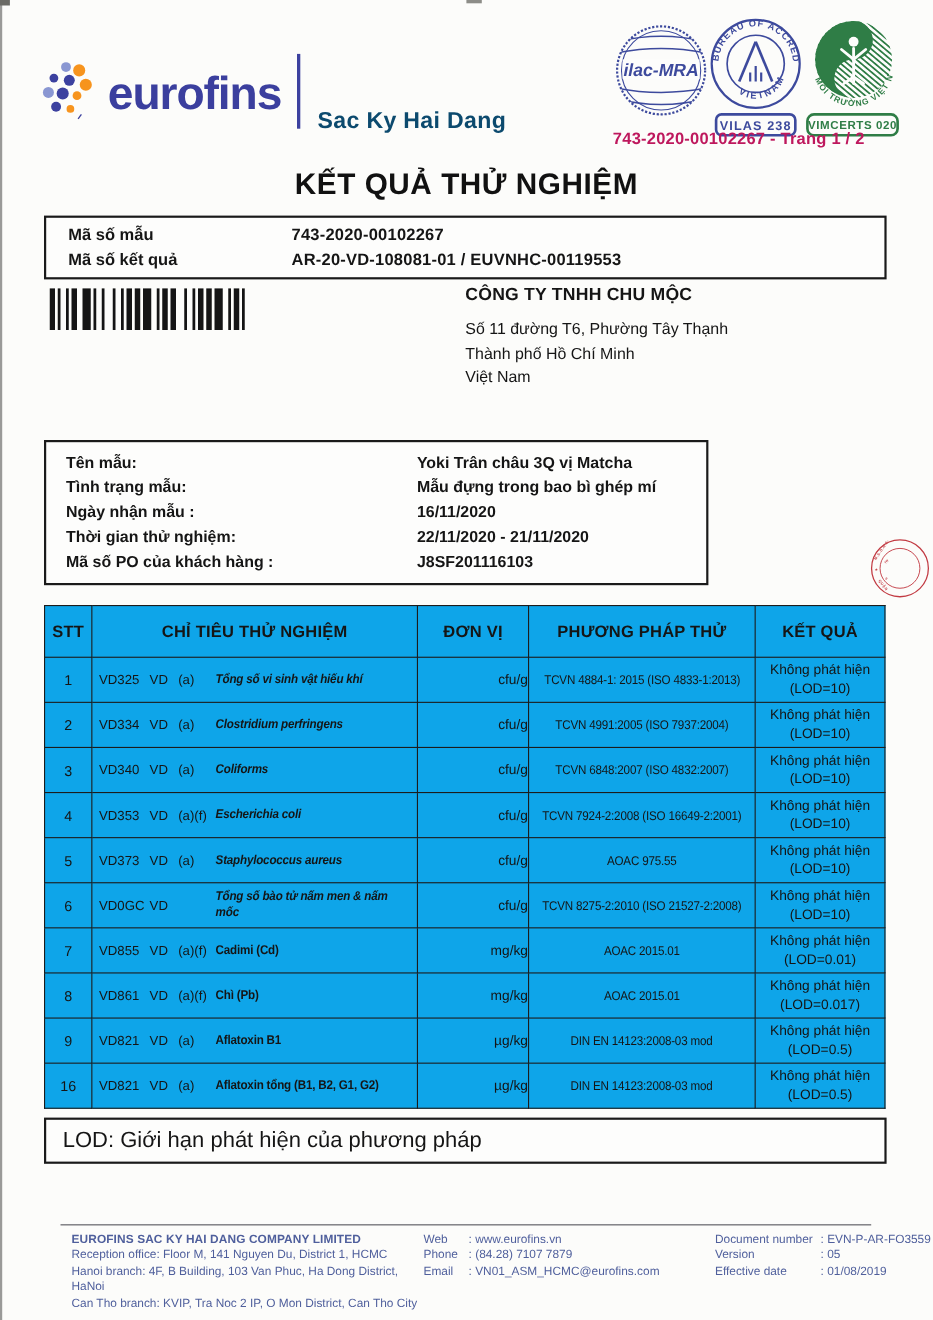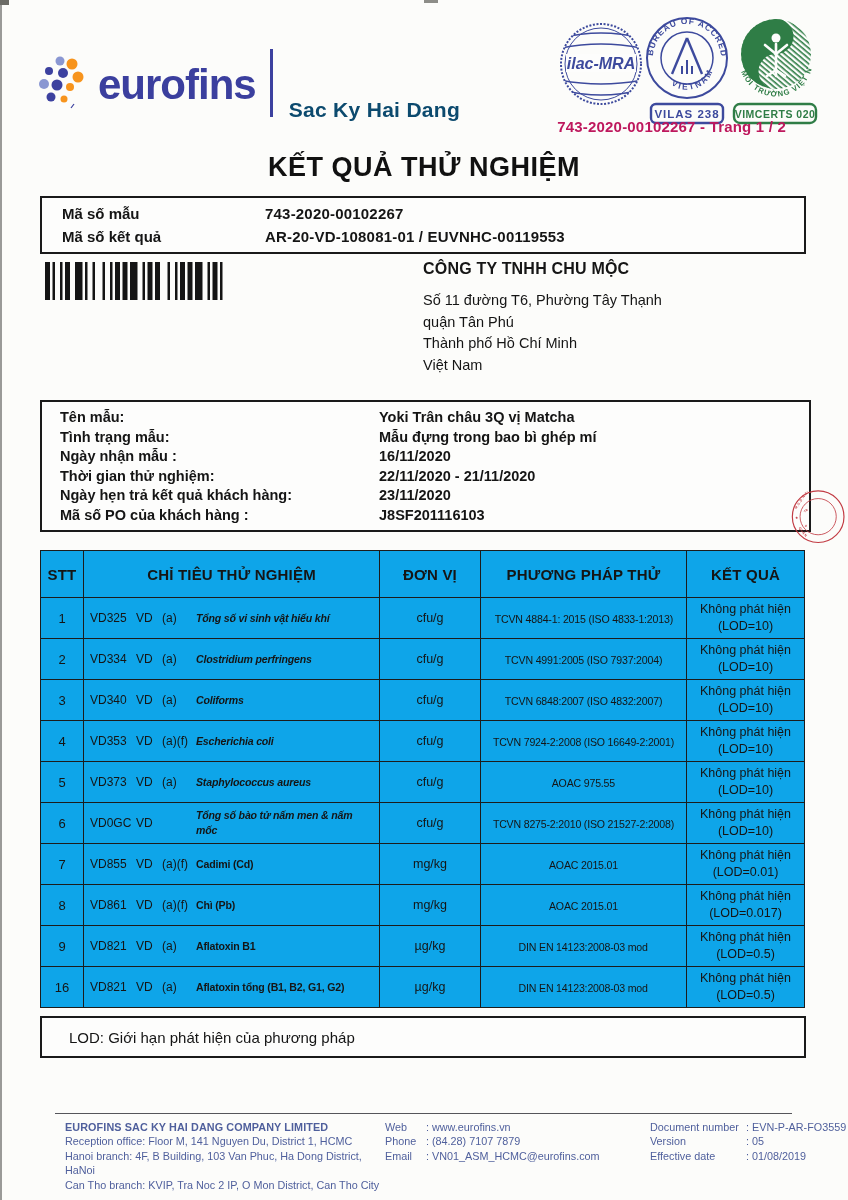--- a/index.html
+++ b/index.html
@@ -38,21 +38,21 @@
   .id-label{width:203px;padding-left:20px;}
   .id-value{letter-spacing:.2px;}
 
   
   .barcode{position:absolute;left:45px;top:262px;width:188px;height:38px;}
   .recipient{position:absolute;left:393px;top:260px;margin-left:30px;}
   .recipient-name{font-size:16px;font-weight:bold;letter-spacing:.2px;}
   .recipient-addr{margin-top:12px;font-size:14.5px;line-height:21.5px;}
 
   
-  .sample-box{position:absolute;left:40px;top:400px;width:771px;height:132px;border:2px solid #1a1a1a;
+  .sample-box{position:absolute;left:40px;top:400px;width:604px;height:132px;border:2px solid #1a1a1a;
     display:flex;flex-direction:column;justify-content:space-evenly;background:#fdfdfc;padding:4px 0;box-sizing:border-box;}
   .s-row{display:flex;font-size:14.5px;}
   .s-label{width:337px;padding-left:18px;font-weight:bold;box-sizing:border-box;}
   .s-value{font-weight:600;}
 
   
   .red-stamp{position:absolute;left:791px;top:432px;width:57px;height:170px;overflow:visible;}
 
   
   .rtable{position:absolute;left:40px;top:550px;border-collapse:collapse;table-layout:fixed;width:764px;background:#0ea5e9;}
@@ -62,29 +62,29 @@
   .rtable th{font-size:15px;font-weight:bold;text-align:center;letter-spacing:.2px;}
   .c-stt{text-align:center;font-size:13px;}
   .c-name{padding-left:6px !important;}
   .name-wrap{display:flex;align-items:center;}
   .code{width:46px;font-size:12px;flex:none;}
   .lab{width:26px;font-size:12px;flex:none;}
   .flags{width:34px;font-size:12px;flex:none;}
   .tname{display:inline-block;font-size:11.5px;font-weight:bold;letter-spacing:-.2px;line-height:1.3;
     transform:scaleX(.92);transform-origin:0 50%;width:186px;flex:none;}
   .tname.it{font-style:italic;}
-  .c-unit{text-align:center;font-size:12.5px;}
+  .c-unit{text-align:right;font-size:12.5px;}
   .c-method{text-align:center;}
   .m-inner{display:inline-block;font-size:11.5px;letter-spacing:-.2px;white-space:nowrap;transform:scaleX(.92);}
   .c-result{text-align:center;font-size:12.5px;line-height:1.35;}
 
   
   .lod-box{position:absolute;left:40px;top:1016px;width:762px;height:38px;border:2px solid #1a1a1a;
     display:flex;align-items:center;background:#fdfdfc;}
-  .lod-box span{padding-left:27px;font-size:15px;}
+  .lod-box span{padding-left:15px;font-size:20px;}
 
   
   .footer-rule{position:absolute;left:55px;top:1113px;width:737px;height:1px;background:#55555a;}
   .footer{position:absolute;left:0;top:1120px;width:848px;font-size:10.8px;line-height:14.4px;color:#4f5f9c;}
   .f-left{position:absolute;left:65px;top:0;width:322px;}
   .f-left .co{font-weight:bold;letter-spacing:.1px;}
   .f-mid{position:absolute;left:385px;top:0;}
   .f-mid .fr{display:flex;}
   .f-mid .fl{width:41px;}
   .f-right{position:absolute;left:617px;top:0;}
@@ -228,21 +228,20 @@
     <rect x="150" y="0" width="7.5" height="38" fill="#141414"></rect>
     <rect x="162.5" y="0" width="2.5" height="38" fill="#141414"></rect>
     <rect x="167.5" y="0" width="5" height="38" fill="#141414"></rect>
     <rect x="175" y="0" width="2.5" height="38" fill="#141414"></rect>
   </svg>
 
 <div class="recipient">
   <div class="recipient-name">CÔNG TY TNHH CHU MỘC</div>
   <div class="recipient-addr">
       <div>Số 11 đường T6, Phường Tây Thạnh</div>
-      <div>quận Tân Phú</div>
       <div>Thành phố Hồ Chí Minh</div>
       <div>Việt Nam</div>
     </div>
 </div>
 
 <div class="sample-box">
     <div class="s-row">
       <span class="s-label">Tên mẫu:</span>
       <span class="s-value">Yoki Trân châu 3Q vị Matcha</span>
     </div>
@@ -250,24 +249,20 @@
       <span class="s-label">Tình trạng mẫu:</span>
       <span class="s-value">Mẫu đựng trong bao bì ghép mí</span>
     </div>
     <div class="s-row">
       <span class="s-label">Ngày nhận mẫu :</span>
       <span class="s-value">16/11/2020</span>
     </div>
     <div class="s-row">
       <span class="s-label">Thời gian thử nghiệm:</span>
       <span class="s-value">22/11/2020 - 21/11/2020</span>
-    </div>
-    <div class="s-row">
-      <span class="s-label">Ngày hẹn trả kết quả khách hàng:</span>
-      <span class="s-value">23/11/2020</span>
     </div>
     <div class="s-row">
       <span class="s-label">Mã số PO của khách hàng :</span>
       <span class="s-value">J8SF201116103</span>
     </div>
   </div>
 
 <svg class="red-stamp" width="170" height="170" viewBox="0 0 170 170">
   <circle cx="81" cy="84" r="77" fill="none" stroke="#c23b43" stroke-width="3.5"></circle>
   <circle cx="81" cy="84" r="54" fill="none" stroke="#c23b43" stroke-width="2.5"></circle>

